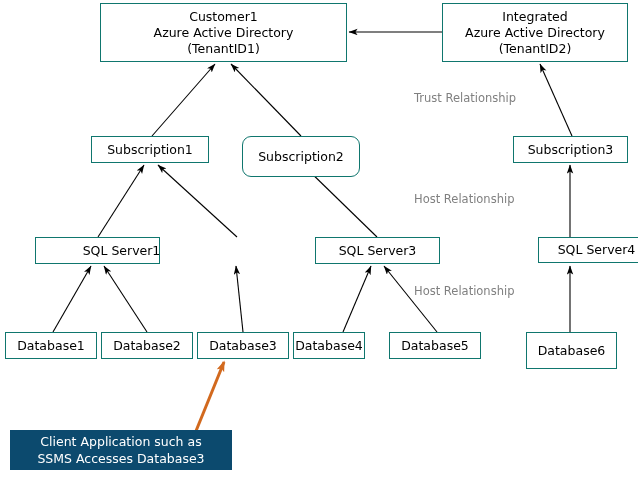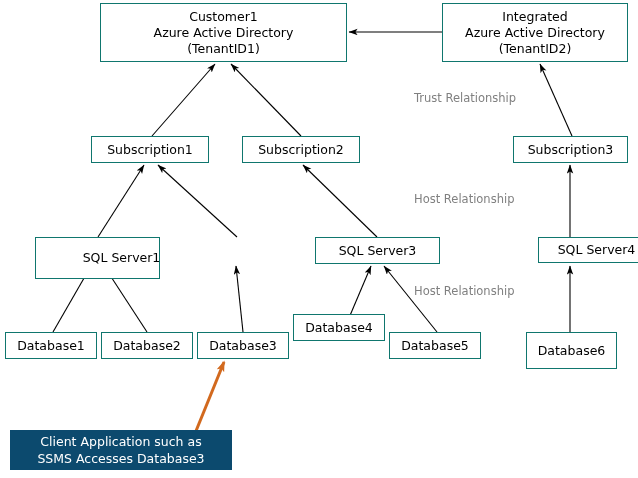--- a/index.html
+++ b/index.html
@@ -109,29 +109,29 @@
   <div class="node" style="left:442px; top:3px; width:186px; height:59px;">
     <span class="line">Integrated</span>
     <span class="line">Azure Active Directory</span>
     <span class="line">(TenantID2)</span>
   </div>
 
   <div class="node" style="left:91px; top:136px; width:118px; height:27px;">
     <span class="line">Subscription1</span>
   </div>
 
-  <div class="node" style="left:242px; top:136px; width:118px; height:27px;">
+  <div class="node" style="left:242px; top:136px; width:118px; height:41px;border-radius:9px;">
     <span class="line">Subscription2</span>
   </div>
 
   <div class="node" style="left:513px; top:136px; width:115px; height:27px;">
     <span class="line">Subscription3</span>
   </div>
 
-  <div class="node" style="left:35px; top:237px; width:125px; height:42px;padding-left:48px;">
+  <div class="node" style="left:35px; top:237px; width:125px; height:27px;padding-left:48px;">
     <span class="line">SQL Server1</span>
   </div>
 
 
   <div class="node" style="left:315px; top:237px; width:125px; height:27px;text-align:right;">
     <span class="line">SQL Server3</span>
   </div>
 
   <div class="node" style="left:538px; top:237px; width:117px; height:26px;">
     <span class="line">SQL Server4</span>
@@ -142,21 +142,21 @@
   </div>
 
   <div class="node" style="left:101px; top:332px; width:92px; height:27px;">
     <span class="line">Database2</span>
   </div>
 
   <div class="node" style="left:197px; top:332px; width:92px; height:27px;">
     <span class="line">Database3</span>
   </div>
 
-  <div class="node" style="left:293px; top:314px; width:92px; height:27px;">
+  <div class="node" style="left:293px; top:332px; width:72px; height:27px;">
     <span class="line">Database4</span>
   </div>
 
   <div class="node" style="left:389px; top:332px; width:92px; height:27px;">
     <span class="line">Database5</span>
   </div>
 
   <div class="node" style="left:526px; top:332px; width:91px; height:37px;">
     <span class="line">Database6</span>
   </div>

